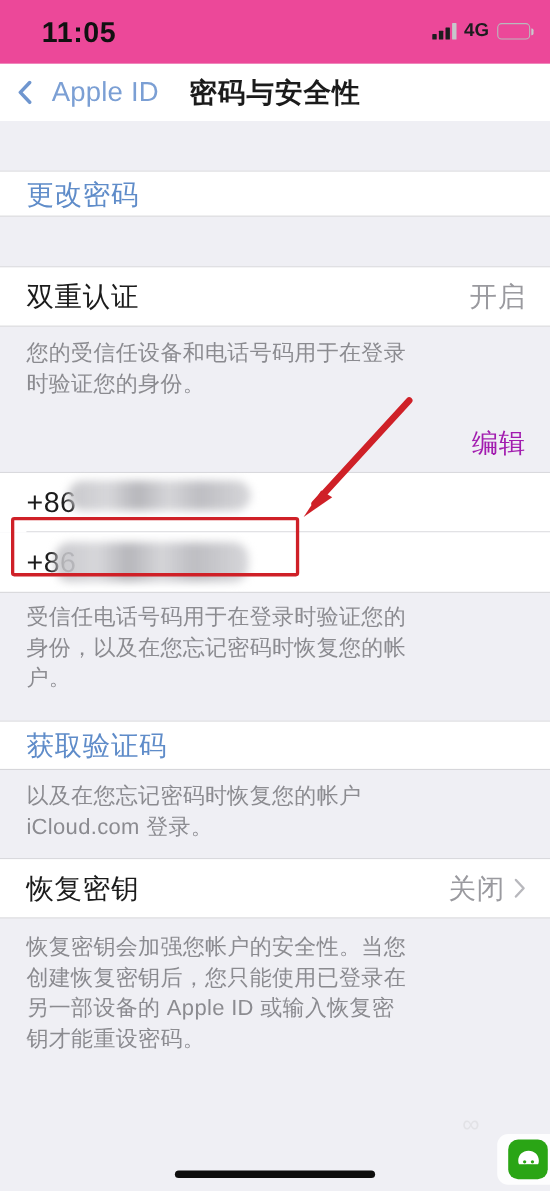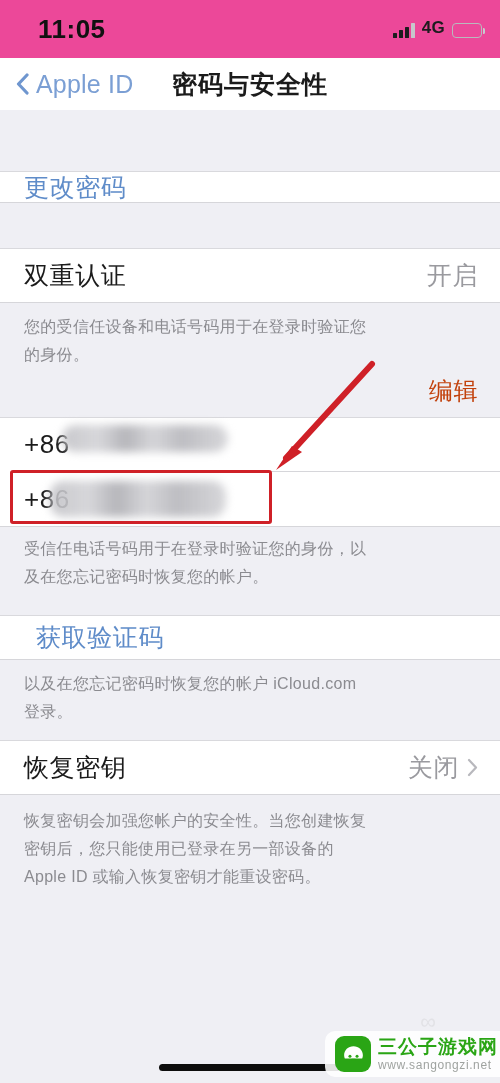--- a/index.html
+++ b/index.html
@@ -21,21 +21,21 @@
     position:absolute; left:0; top:0; width:500px; height:58px;
     background:#ec4899;
   }
   .sb-time {
     position:absolute; left:38px; top:14px;
     font-size:26px; font-weight:bold; color:#111;
     letter-spacing:0.5px;
   }
   .sb-right {
     position:absolute; right:18px; top:18px;
-    display:flex; align-items:flex-end; gap:7px;
+    display:flex; align-items:center; gap:7px;
   }
   .sig { display:flex; align-items:flex-end; gap:2.5px; height:15px; }
   .sig i { display:block; width:3.5px; background:#1c1c1e; border-radius:0.5px; }
   .sig i:nth-child(1){ height:5px; }
   .sig i:nth-child(2){ height:8px; }
   .sig i:nth-child(3){ height:11px; }
   .sig i:nth-child(4){ height:15px; background:#c7c7cc; }
   .sb-net { font-size:17px; font-weight:bold; color:#1c1c1e; letter-spacing:0.3px; }
   .batt {
     position:relative; width:30px; height:15px;
@@ -47,21 +47,21 @@
   }
   .batt-fill { height:100%; width:72%; background:#111; border-radius:2px; }
 
   
   .navbar {
     position:absolute; left:0; top:58px; width:500px; height:52px;
     background:#FFFFFF;
   }
   .nav-back {
     position:absolute; left:16px; top:0; height:52px;
-    display:flex; align-items:center; gap:7px; cursor:pointer;
+    display:flex; align-items:center; gap:18px; cursor:pointer;
   }
   .chev-left { width:13px; height:22px; display:block; }
   .nav-back-label {
     font-size:25px; color:#7b9fd4; letter-spacing:0.2px;
   }
   .nav-title {
     position:absolute; left:0; top:0; width:500px; height:52px;
     display:flex; align-items:center; justify-content:center;
     font-size:25px; font-weight:bold; color:#1b1b1b; letter-spacing:1px;
   }
@@ -87,30 +87,30 @@
     height:1px; background:#d6d6da;
   }
   .sep.full { left:0; }
   .hairline-top {
     position:absolute; left:0; right:0; top:0; height:1px; background:#d9d9dd;
   }
 
   .foot {
     width:396px; background:#EFEFF4;
     padding:10px 22px 0 24px;
-    font-size:16px; line-height:28px; color:#8b8b90; letter-spacing:0.3px;
+    font-size:20px; line-height:28px; color:#8b8b90; letter-spacing:0.3px;
   }
   .foot-row {
     width:500px; background:#EFEFF4;
     padding:6px 22px 10px 24px;
     display:flex; align-items:baseline;
   }
   .foot-row .t { font-size:21px; color:#8b8b90; letter-spacing:0.4px; }
   .foot-row .a {
-    margin-left:auto; font-size:24px; color:#c2410c; letter-spacing:0.6px; cursor:pointer;
+    margin-left:auto; font-size:24px; color:#a21caf; letter-spacing:0.6px; cursor:pointer;margin-top:18px;
   }
 
   
   .phonerow { height:55px; }
   .phone-prefix {
     margin-left:24px; font-size:26px; color:#1b1b1b;
     letter-spacing:0.5px; position:relative; z-index:1;
   }
   .redact {
     position:absolute; border-radius:14px;
@@ -195,21 +195,21 @@
       </svg>
       <span class="nav-back-label">Apple ID</span>
     </div>
     <div class="nav-title">密码与安全性</div>
   </div>
 
   <div style="position:absolute;left:0;top:110px;width:500px;">
 
     <div class="gap" style="height:45px;"></div>
 
-    <div class="row" style="height:32px;margin-top:16px;">
+    <div class="row" style="height:42px;">
       <div class="hairline-top"></div>
       <span class="row-label blue">更改密码</span>
       <div class="sep full"></div>
     </div>
 
     <div class="gap" style="height:45px;"></div>
 
     <div class="row" style="height:55px;">
       <div class="hairline-top"></div>
       <span class="row-label">双重认证</span>
@@ -235,21 +235,21 @@
     <div class="row phonerow">
       <span class="phone-prefix">+86</span>
       <span class="redact" id="redact-2"></span>
       <div class="sep full"></div>
     </div>
 
     <div class="foot" style="padding-top:8px;padding-bottom:12px;">受信任电话号码用于在登录时验证您的身份，以及在您忘记密码时恢复您的帐户。</div>
 
     <div class="gap" style="height:12px;"></div>
 
-    <div class="row" style="height:45px;padding-left:12px;">
+    <div class="row" style="height:45px;">
       <div class="hairline-top"></div>
       <span class="row-label blue">获取验证码</span>
       <div class="sep full"></div>
     </div>
 
     <div class="foot" style="padding-bottom:14px;">以及在您忘记密码时恢复您的帐户 iCloud.com 登录。</div>
 
     <div class="row" style="height:55px;text-align:right;">
       <div class="hairline-top"></div>
       <span class="row-label">恢复密钥</span>
@@ -278,19 +278,15 @@
   <div class="wm-ghost">∞</div>
   <div class="watermark">
     <span class="wm-logo">
       <svg viewBox="0 0 26 22" width="23" height="20">
         <path d="M13 2.2c-6 0-10.6 4.4-10.6 10.2 0 1.4.3 2.6.8 3.6h19.6c.5-1 .8-2.2.8-3.6C23.6 6.6 19 2.2 13 2.2z" fill="#fff"></path>
         <circle cx="9" cy="13.5" r="1.7" fill="#2aa515"></circle>
         <circle cx="17" cy="13.5" r="1.7" fill="#2aa515"></circle>
         <rect x="10.3" y="16.4" width="5.4" height="1.9" rx=".9" fill="#2aa515"></rect>
       </svg>
     </span>
-    <span class="wm-text">
-      <span class="wm-cn">三公子游戏网</span>
-      <span class="wm-url">www.sangongzi.net</span>
-    </span>
   </div>
 
 </div>
 
 </body></html>

